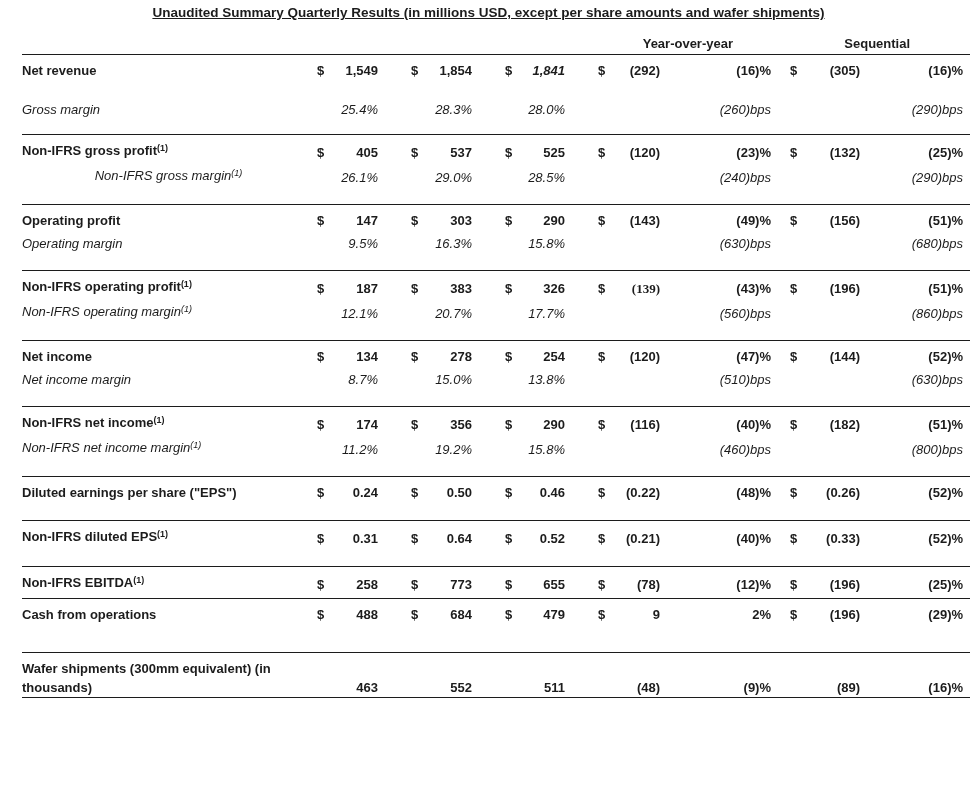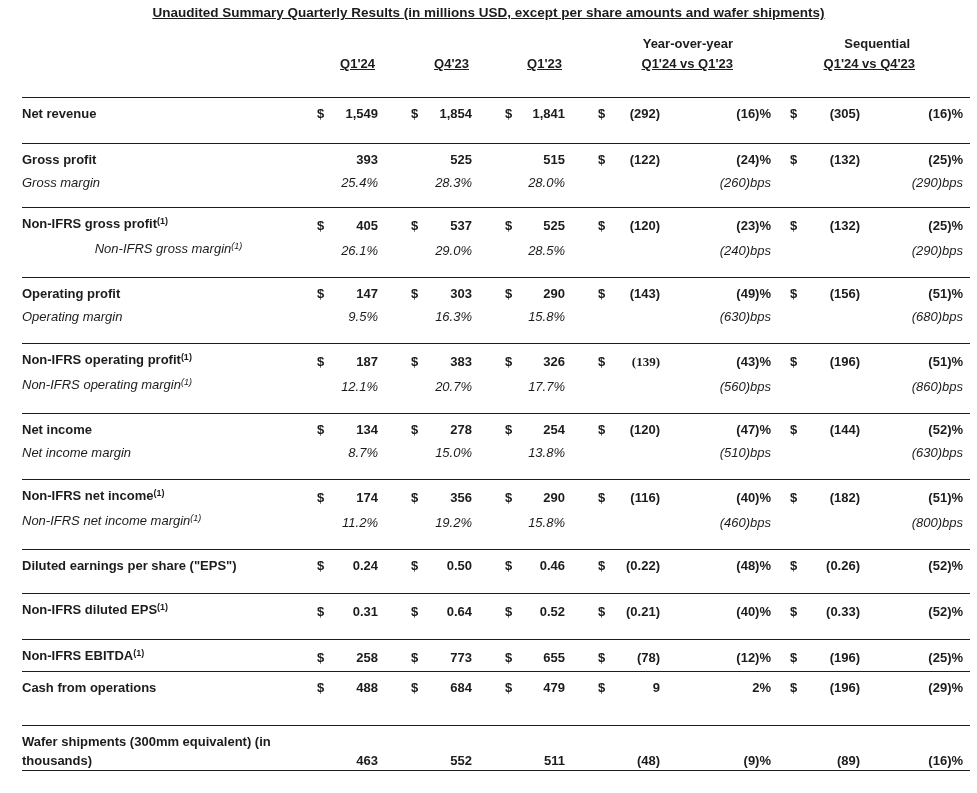--- a/index.html
+++ b/index.html
@@ -60,59 +60,36 @@
       <col style="width:34px">
       <col style="width:55px">
     <col style="width:103px">
   </colgroup>
   <thead>
     <tr>
       <th colspan="7"></th>
       <th colspan="3" class="yoy-h">Year-over-year</th>
       <th colspan="3" class="seq-h">Sequential</th>
     </tr>
-    <tr class="sub">
-      <th></th>
-      <th colspan="2" class="q-h">Q1'24</th>
-      <th colspan="2" class="q-h">Q4'23</th>
-      <th colspan="2" class="q-h">Q1'23</th>
-      <th colspan="3" class="yoy-h">Q1'24 vs Q1'23</th>
-      <th colspan="3" class="seq-sub">Q1'24 vs Q4'23</th>
-    </tr>
   </thead>
   <tbody>
       <tr class="sec-start main">
         <td class="lbl" style="padding-bottom: 20px;"><span>Net revenue</span></td>
         <td class="sym s0" style="padding-bottom: 20px;">$</td>
         <td class="val" style="padding-bottom: 20px;">1,549</td>
         <td class="sym s2" style="padding-bottom: 20px;">$</td>
         <td class="val" style="padding-bottom: 20px;">1,854</td>
         <td class="sym s4" style="padding-bottom: 20px;">$</td>
-        <td class="val" style="padding-bottom: 20px;">1,841</td>
+        <td class="val" style="padding-bottom: 20px; font-style: italic;">1,841</td>
         <td class="sym s6" style="padding-bottom: 20px;">$</td>
         <td class="val" style="padding-bottom: 20px;">(292)</td>
         <td class="pct" style="padding-bottom: 20px;">(16)%</td>
         <td class="sym s9" style="padding-bottom: 20px;">$</td>
         <td class="val" style="padding-bottom: 20px;">(305)</td>
         <td class="pct" style="padding-bottom: 20px;">(16)%</td>
-      </tr>
-      <tr class="sec-start main">
-        <td class="lbl" style="padding-bottom: 4px;"><span>Gross profit</span></td>
-        <td class="sym s0" style="padding-bottom: 4px;"></td>
-        <td class="val" style="padding-bottom: 4px;">393</td>
-        <td class="sym s2" style="padding-bottom: 4px;"></td>
-        <td class="val" style="padding-bottom: 4px;">525</td>
-        <td class="sym s4" style="padding-bottom: 4px;"></td>
-        <td class="val" style="padding-bottom: 4px;">515</td>
-        <td class="sym s6" style="padding-bottom: 4px;">$</td>
-        <td class="val" style="padding-bottom: 4px;">(122)</td>
-        <td class="pct" style="padding-bottom: 4px;">(24)%</td>
-        <td class="sym s9" style="padding-bottom: 4px;">$</td>
-        <td class="val" style="padding-bottom: 4px;">(132)</td>
-        <td class="pct" style="padding-bottom: 4px;">(25)%</td>
       </tr>
       <tr class="margin">
         <td class="lbl" style="padding-bottom: 15px;"><span>Gross margin</span></td>
         <td class="sym s0" style="padding-bottom: 15px;"></td>
         <td class="val" style="padding-bottom: 15px;">25.4%</td>
         <td class="sym s2" style="padding-bottom: 15px;"></td>
         <td class="val" style="padding-bottom: 15px;">28.3%</td>
         <td class="sym s4" style="padding-bottom: 15px;"></td>
         <td class="val" style="padding-bottom: 15px;">28.0%</td>
         <td class="sym s6" style="padding-bottom: 15px;"></td>

